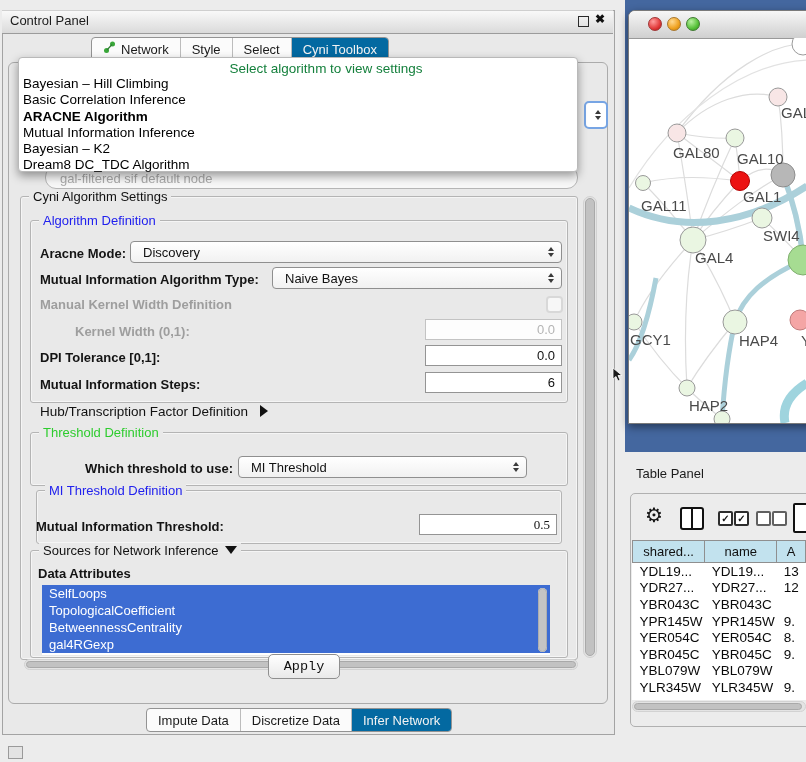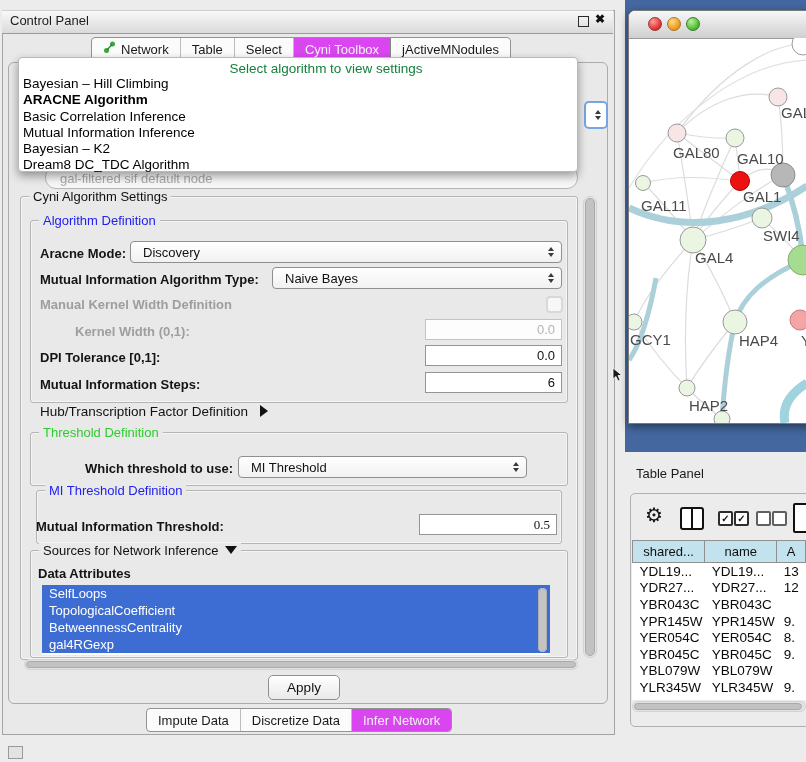--- a/index.html
+++ b/index.html
@@ -16,21 +16,21 @@
   .cp-title{left:10px;top:13px;font-size:13px;color:#1c1c1c;}
   .float-icon{left:578px;top:16px;width:9px;height:9px;border:1.5px solid #2b2b2b;background:transparent;}
   .close-icon{left:595px;top:12px;font-size:12px;font-weight:bold;color:#111;}
 
   
   .tabbar{display:flex;align-items:stretch;background:#fbfbfb;border:1px solid #939393;
     border-radius:4px;overflow:hidden;height:22px;}
   .tabbar .tab{display:flex;align-items:center;gap:5px;padding:0 11px;font-size:13px;
     color:#1a1a1a;border-right:1px solid #bcbcbc;white-space:nowrap;cursor:default;}
   .tabbar .tab:last-child{border-right:none;}
-  .tabbar .tab.selected{background:#d946ef;color:#f3f3f3;border-right-color:#868686;}
+  .tabbar .tab.selected{background:#0369a1;color:#f3f3f3;border-right-color:#868686;}
   .top-tabbar{left:91px;top:37px;}
   .bottom-tabbar{left:146px;top:708px;}
 
   
   .cp-content{left:8px;top:62px;width:598px;height:640px;background:#e9e9e9;
     border:1px solid #ababab;border-radius:6px;}
 
   
   .ghost-combo{left:45px;top:166px;width:533px;height:23px;border:1px solid #b5b5b5;
     border-radius:11px;background:#f7f7f7;color:#a9a9a9;line-height:23px;
@@ -140,49 +140,46 @@
   <div class="abs tabbar top-tabbar" id="topTabs">
       <div class="tab">
         <span><svg width="13" height="13">
             <circle cx="3.5" cy="9.5" r="2.5" fill="#3aa83a"></circle>
             <circle cx="9.5" cy="3" r="2.5" fill="#3aa83a"></circle>
             <line x1="4" y1="9" x2="9" y2="3.5" stroke="#2e7d32" stroke-width="1.2"></line>
           </svg></span>
         <span>Network</span>
       </div>
       <div class="tab">
-        <span>Table</span>
+        <span>Style</span>
       </div>
       <div class="tab">
         <span>Select</span>
       </div>
       <div class="tab selected">
         <span>Cyni Toolbox</span>
-      </div>
-      <div class="tab">
-        <span>jActiveMNodules</span>
       </div>
     </div>
 
   <div class="abs cp-content"></div>
 
   <div class="abs ghost-combo">gal-filtered sif default node</div>
   <div class="abs focus-combo-frag">
     <span class="stepper">
         <i class="up"></i>
         <i class="dn"></i>
       </span>
   </div>
 
   <div class="abs algo-overlay">
     <div class="abs algo-placeholder">Select algorithm to view settings</div>
     <div class="abs algo-items" id="algoItems">
         <div class="algo-item">Bayesian – Hill Climbing</div>
+        <div class="algo-item">Basic Correlation Inference</div>
         <div class="algo-item bold">ARACNE Algorithm</div>
-        <div class="algo-item">Basic Correlation Inference</div>
         <div class="algo-item">Mutual Information Inference</div>
         <div class="algo-item">Bayesian – K2</div>
         <div class="algo-item">Dream8 DC_TDC Algorithm</div>
       </div>
   </div>
 
   <div class="abs grp" style="left:20px;top:196px;width:556px;height:462px;">
     <span class="gtitle">Cyni Algorithm Settings</span>
   </div>
 
@@ -268,21 +265,21 @@
       </div>
     </div>
 
   <div class="abs sb" style="left:583px;top:196px;width:14px;height:462px;">
     <div class="thumb" style="left:1px;top:1px;width:10px;height:458px;"></div>
   </div>
   <div class="abs sb" style="left:24px;top:659px;width:554px;height:11px;">
     <div class="thumb" style="left:1px;top:1px;width:550px;height:7px;"></div>
   </div>
 
-  <div class="abs apply-btn" style="left:268px;top:675px;width:70px;height:23px;">
+  <div class="abs apply-btn" style="left:268px;top:654px;width:70px;height:23px;font-family:Liberation Mono, monospace;">
     <span>Apply</span>
   </div>
 
   <div class="abs tabbar bottom-tabbar" id="bottomTabs">
       <div class="tab">
         <span>Impute Data</span>
       </div>
       <div class="tab">
         <span>Discretize Data</span>
       </div>

